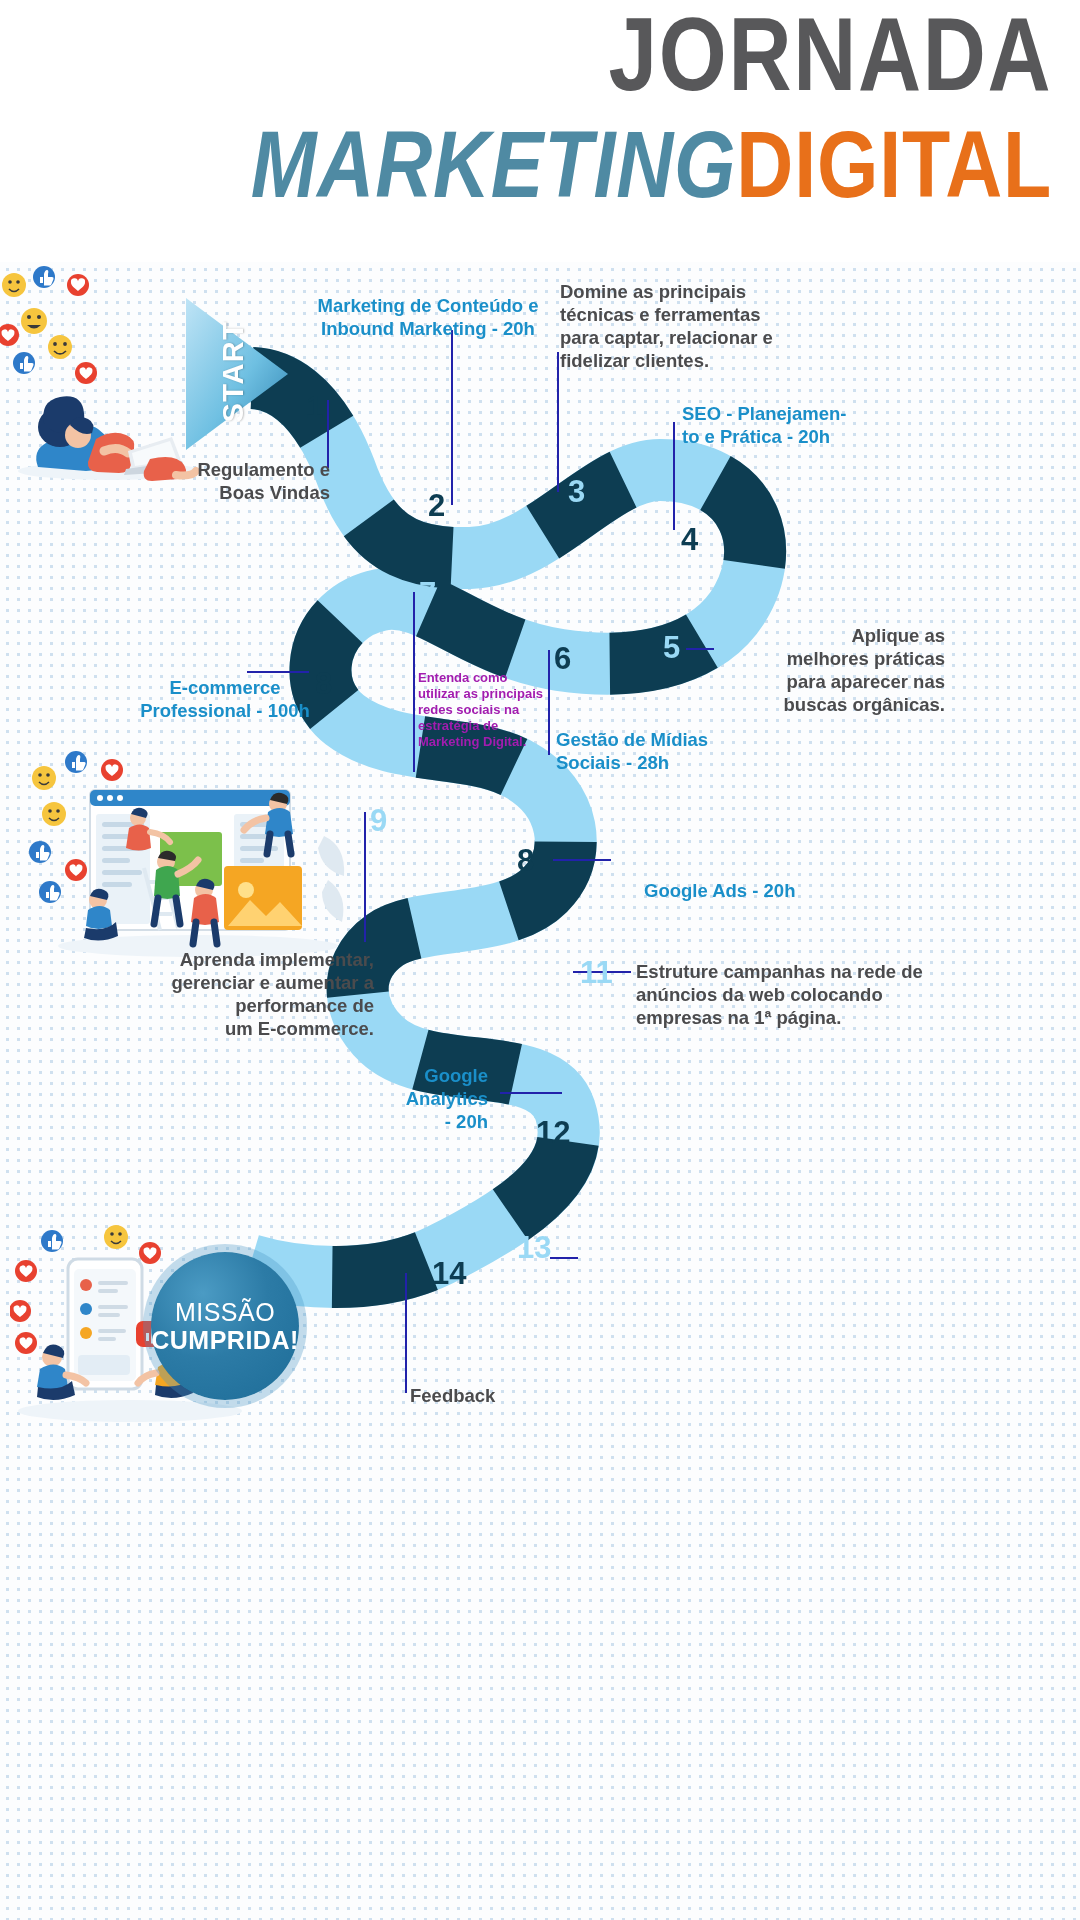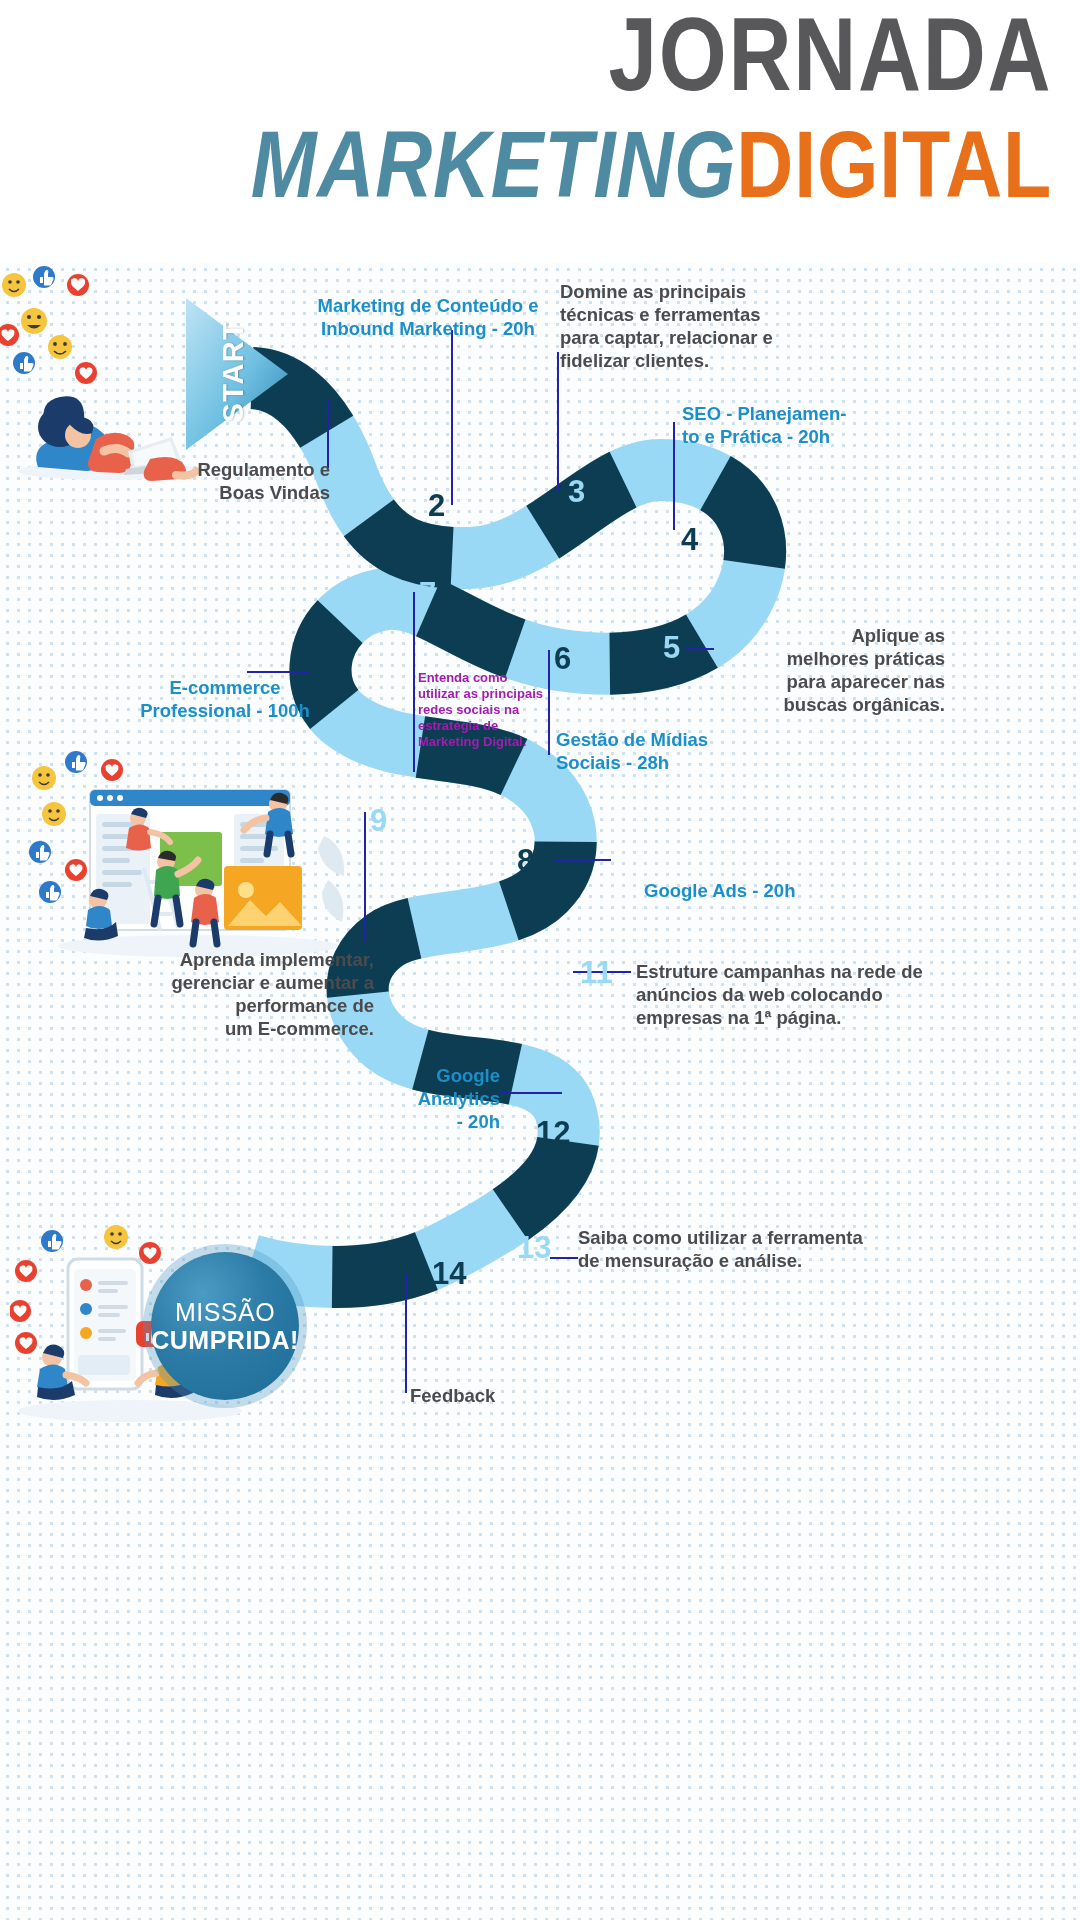--- a/index.html
+++ b/index.html
@@ -218,25 +218,23 @@
 gerenciar e aumentar a
 performance de
 um E-commerce.</div>
 
   <div class="lbl course al" style="left:644px; top:848px; width:220px;margin-top:31px;">Google Ads - 20h</div>
 
   <div class="lbl desc al" style="left:636px; top:960px; width:320px; white-space:pre-line;">Estruture campanhas na rede de
 anúncios da web colocando
 empresas na 1ª página.</div>
 
-  <div class="lbl course ar" style="left:350px; top:1064px; width:150px; white-space:pre-line;">Google Analytics
+  <div class="lbl course ar" style="left:338px; top:1064px; width:150px; white-space:pre-line;">Google Analytics
 - 20h</div>
 
-  <div class="lbl desc al" style="left:578px; top:1226px; width:360px; white-space:pre-line;">Saiba como utilizar a ferramenta
-de mensuração e análise.</div>
 
   <div class="lbl desc al" style="left:410px; top:1384px; width:180px;">Feedback</div>
 
   <div class="mission">
     <div class="m1">MISSÃO</div>
     <div class="m2">CUMPRIDA!</div>
   </div>
 
   <svg class="illu" style="left:0px; top:255px; width:210px; height:230px;" viewBox="0 0 210 230">
 

